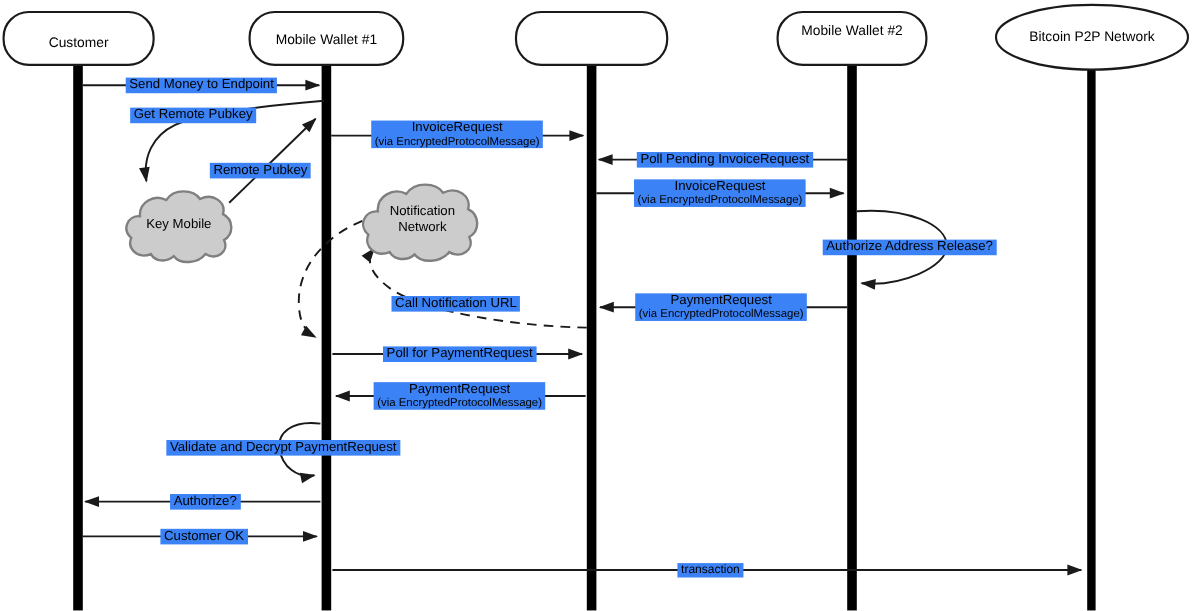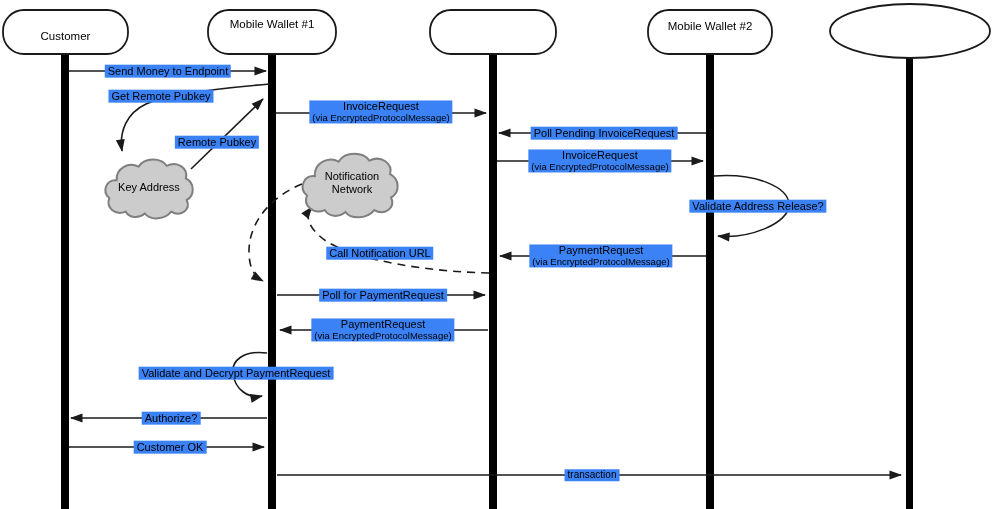--- a/index.html
+++ b/index.html
@@ -91,28 +91,31 @@
       <path d="M 302,184 C 270,197 249,223 249,251 C 249,268 254,276 263,281" marker-end="url(#arr)"></path>
     </g>
 
     <use href="#cloudShape" transform="translate(103,155) scale(0.91,0.9)" style="fill:var(--cloud-fill,#ccc);stroke:var(--cloud-stroke,#7f7f7f)" stroke-width="2"></use>
     <use href="#cloudShape" transform="translate(300,149) scale(0.99,0.97)" style="fill:var(--cloud-fill,#ccc);stroke:var(--cloud-stroke,#7f7f7f)" stroke-width="2"></use>
   </svg>
 
   <div class="actor-lbl" style="left:3px;top:10px;width:125px;height:52px">
       <span>Customer</span>
     </div>
-  <div class="actor-lbl" style="left:208px;top:10px;width:128px;height:28px">
+  <div class="actor-lbl" style="left:208px;top:20px;width:128px;height:28px">
       <span>Mobile Wallet #1</span>
     </div>
   <div class="actor-lbl" style="left:648px;top:4px;width:124px;height:44px">
       <span>Mobile Wallet #2</span>
     </div>
+  <div class="actor-lbl" style="left:830px;top:4px;width:160px;height:54px">
+      <span>Bitcoin P2P Network</span>
+    </div>
 
-  <div class="lbl cloud-lbl" style="left:149px;top:187px"><span>Key Address</span></div>
+  <div class="lbl cloud-lbl" style="left:149px;top:187px"><span>Key Mobile</span></div>
   <div class="lbl cloud-lbl" style="left:352px;top:183px">
     <div>Notification</div>
     <div>Network</div>
   </div>
 
   <div class="lbl" style="left:168px;top:71px"><span>Send Money to Endpoint</span></div>
   <div class="lbl" style="left:161px;top:96px"><span>Get Remote Pubkey</span></div>
   <div class="lbl" style="left:217px;top:142px"><span>Remote Pubkey</span></div>
 
   <div class="lbl lbl2" style="left:381px;top:112px">
@@ -120,21 +123,21 @@
     <div class="via">(via EncryptedProtocolMessage)</div>
   </div>
 
   <div class="lbl" style="left:604px;top:133px"><span>Poll Pending </span><span class="b">InvoiceRequest</span></div>
 
   <div class="lbl lbl2" style="left:600px;top:161px">
     <div class="b">InvoiceRequest</div>
     <div class="via">(via EncryptedProtocolMessage)</div>
   </div>
 
-  <div class="lbl" style="left:758px;top:206px"><span>Validate Address Release?</span></div>
+  <div class="lbl" style="left:758px;top:206px"><span>Authorize Address Release?</span></div>
 
   <div class="lbl lbl2" style="left:601px;top:256px">
     <div class="b">PaymentRequest</div>
     <div class="via">(via EncryptedProtocolMessage)</div>
   </div>
 
   <div class="lbl" style="left:380px;top:253px"><span>Call Notification URL</span></div>
 
   <div class="lbl" style="left:383px;top:295px"><span>Poll for </span><span class="b">PaymentRequest</span></div>
 

